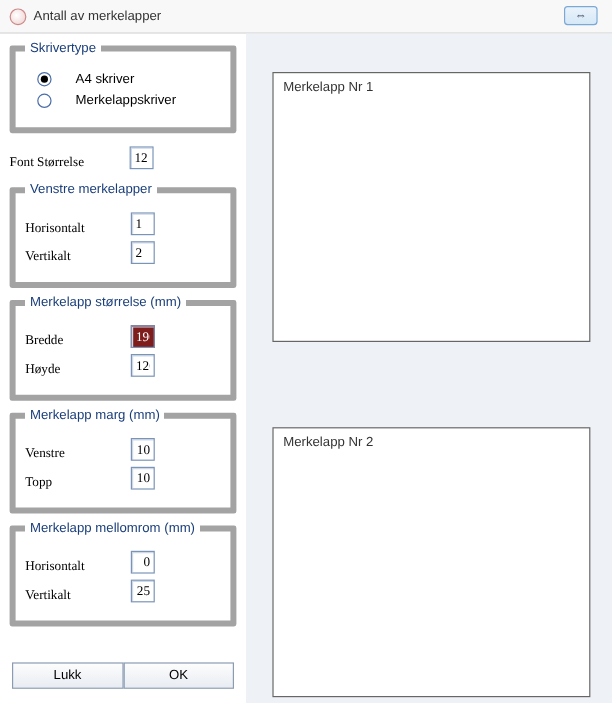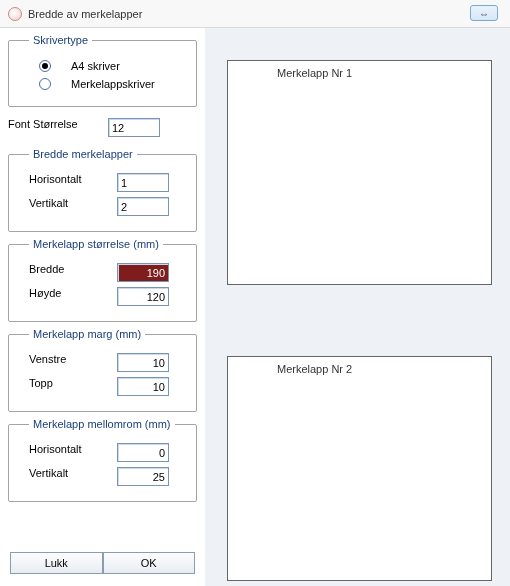--- a/index.html
+++ b/index.html
@@ -47,23 +47,23 @@
     height: 558px;
   }
   .left-panel {
     width: 205px;
     padding: 6px 8px 6px 8px;
     display:flex;
     flex-direction:column;
     gap:6px;
   }
   fieldset {
-    border: 1px solid #a3a3a3;
+    border: 5px solid #a3a3a3;
     border-radius: 2px;
-    padding: 8px 8px 10px 20px;
+    padding: 8px 8px 10px 8px;
     margin: 0;
   }
   legend {
     font-size: 11px;
     color: #1a3e7a;
     padding: 0 4px;
   }
   .radio-row {
     display:flex;
     align-items:center;
@@ -75,30 +75,31 @@
     border:1px solid #4b6ea9;
     border-radius:50%;
     display:inline-flex; align-items:center; justify-content:center;
     background:#fff;
   }
   .radio .dot {
     width:6px; height:6px; border-radius:50%; background:#000;
   }
   .field-row {
     display:flex;
-    align-items:flex-start;
+    align-items:flex-end;
     margin:5px 0;
+    font-family:Liberation Serif, serif;
   }
   .field-row label {
     display:inline-block;
   }
   .field-row.outside label { width:100px; }
   .field-row.inside label { width:88px; }
   .num-input {
-    width:52px;
+    width:20px;
     height:19px;
     border:1px solid #7a94b8;
     background:#fff;
     text-align:right;
     padding:2px 3px 1px 3px;
     font: inherit;
     line-height:1;
     box-shadow: inset 1px 1px 0 #cfd8e6;
   }
   .num-input.sel {
@@ -128,28 +129,28 @@
     position:absolute;
     left:22px;
     width:265px;
     height:225px;
     background:#fff;
     border:1px solid #666;
     padding:6px 8px;
   }
   .preview-box.pv1 { top:32px; }
   .preview-box.pv2 { top:328px; }
-  .preview-label { color:#333;margin-left:41px; }
+  .preview-label { color:#333; }
 </style>
 </head>
 <body>
 
 <div class="titlebar">
   <span class="app-icon"></span>
-  <span class="title-text">Bredde av merkelapper</span>
+  <span class="title-text">Antall av merkelapper</span>
   <div class="dbl-arrow">
     <span>⇔</span>
   </div>
 </div>
 
 <div class="client">
 
   <div class="left-panel">
 
     <fieldset>
@@ -165,21 +166,21 @@
         <span>Merkelappskriver</span>
       </div>
     </fieldset>
 
     <div class="field-row outside">
       <label>Font Størrelse</label>
       <input class="num-input" style="text-align: left;" value="12">
     </div>
 
     <fieldset>
-      <legend>Bredde merkelapper</legend>
+      <legend>Venstre merkelapper</legend>
       <div class="field-row inside">
         <label>Horisontalt</label>
         <input class="num-input" style="text-align: left;" value="1">
       </div>
       <div class="field-row inside">
         <label>Vertikalt</label>
         <input class="num-input" style="text-align: left;" value="2">
       </div>
     </fieldset>
 

